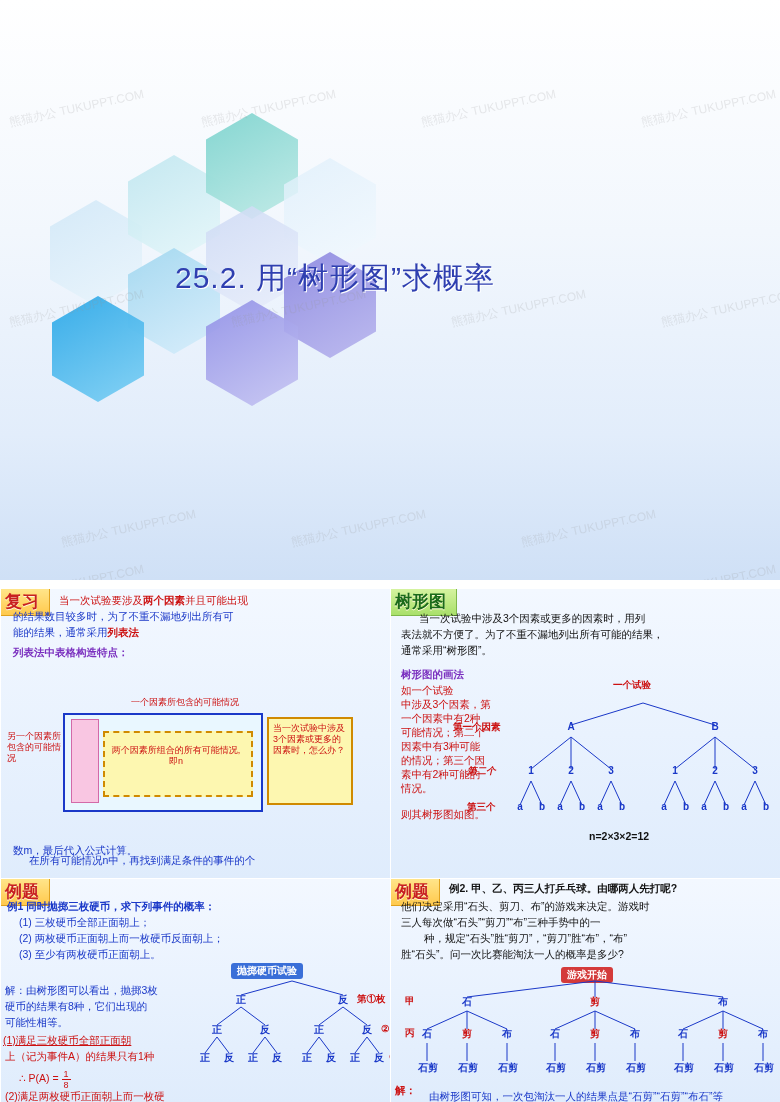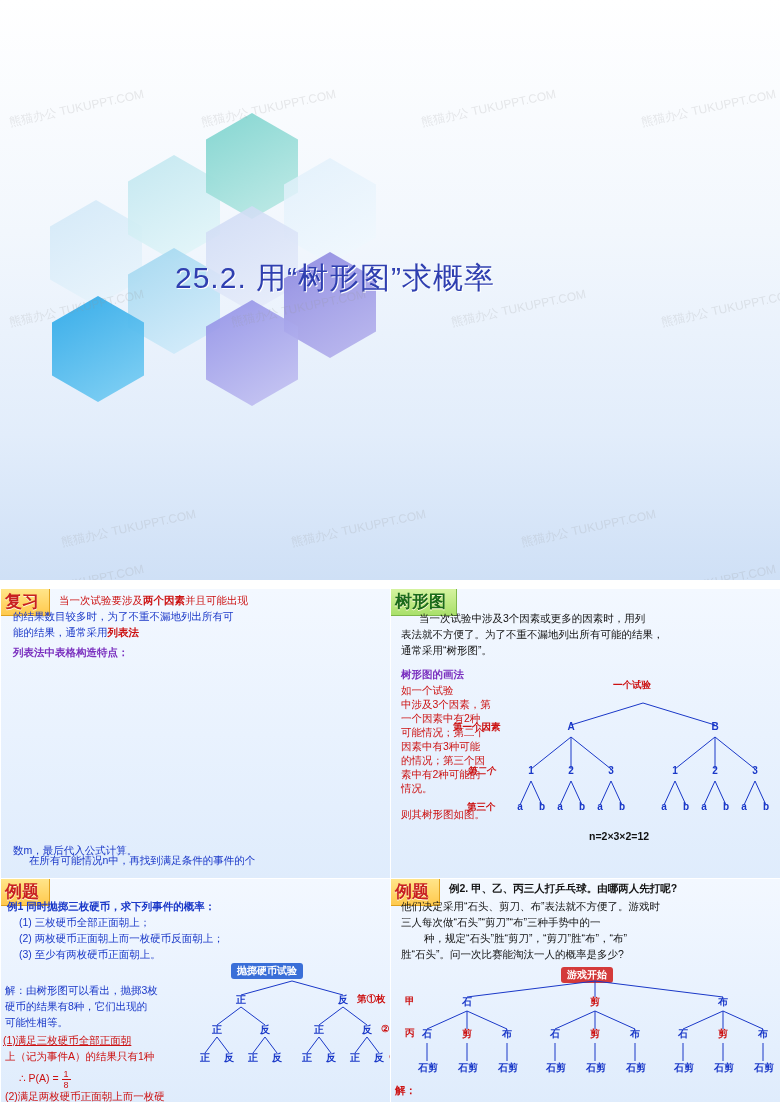--- a/index.html
+++ b/index.html
@@ -130,20 +130,29 @@
 
   <div class="body-text b-red" style="left:58px;top:4px;">
     <span>当一次试验要涉及</span><span class="bold">两个因素</span><span>并且可能出现</span>
   </div>
   <div class="body-text b-blue" style="left:12px;top:20px;">的结果数目较多时，为了不重不漏地列出所有可</div>
   <div class="body-text b-blue" style="left:12px;top:36px;">
     <span>能的结果，通常采用</span><span class="bold b-red">列表法</span>
   </div>
   <div class="body-text b-purple bold" style="left:12px;top:56px;">列表法中表格构造特点：</div>
 
+  <div class="tbl-graphic">
+    <div class="tbl-outer"></div>
+    <div class="tbl-pinkcol"></div>
+    <div class="tbl-inner"></div>
+    <div class="tbl-caption" style="left:32px;top:-16px;width:180px;text-align:center;">一个因素所包含的可能情况</div>
+    <div class="tbl-caption" style="left:-56px;top:18px;width:54px;">另一个因素所包含的可能情况</div>
+    <div class="tbl-caption" style="left:46px;top:32px;width:134px;text-align:center;">两个因素所组合的所有可能情况,即n</div>
+    <div class="yellow-note">当一次试验中涉及3个因素或更多的因素时，怎么办？</div>
+  </div>
 
   <div class="body-text b-blue" style="left:28px;top:238px;margin-top:26px;">在所有可能情况n中，再找到满足条件的事件的个</div>
   <div class="body-text b-blue" style="left:12px;top:254px;">数m，最后代入公式计算。</div>
 </div>
 
 <div class="panel p-tr">
   <div class="ribbon green">树形图</div>
 
   <div class="body-text b-black" style="left:28px;top:22px;">当一次试验中涉及3个因素或更多的因素时，用列</div>
   <div class="body-text b-black" style="left:10px;top:38px;">表法就不方便了。为了不重不漏地列出所有可能的结果，</div>
@@ -282,21 +291,21 @@
       <span>8</span>
     </span>
   </div>
   <div class="body-text b-red" style="left:4px;top:210px;">(2)满足两枚硬币正面朝上而一枚硬</div>
 </div>
 
 <div class="panel p-br">
   <div class="ribbon">例题</div>
 
   <div class="body-text b-black bold" style="left:58px;top:2px;">例2. 甲、乙、丙三人打乒乓球。由哪两人先打呢?</div>
-  <div class="body-text b-black" style="left:10px;top:20px;">他们决定采用“石头、剪刀、布”表法就不方便了。游戏时</div>
+  <div class="body-text b-black" style="left:10px;top:20px;">他们决定采用“石头、剪刀、布”的游戏来决定。游戏时</div>
   <div class="body-text b-black" style="left:10px;top:36px;">三人每次做“石头”“剪刀”“布”三种手势中的一</div>
   <div class="body-text b-black" style="left:10px;top:52px;padding-left:23px;">种，规定“石头”胜“剪刀”，“剪刀”胜“布”，“布”</div>
   <div class="body-text b-black" style="left:10px;top:68px;">胜“石头”。问一次比赛能淘汰一人的概率是多少?</div>
 
   <div class="hdr-chip red" style="left:170px;top:88px;">游戏开始</div>
 
   <div class="tree" style="left:14px;top:102px;width:370px;height:110px;">
     <svg class="lines" width="370" height="110">
       <line x1="190" y1="0" x2="62" y2="16" stroke="#1a38c8" stroke-width="1"></line>
       <line x1="190" y1="0" x2="190" y2="16" stroke="#1a38c8" stroke-width="1"></line>
@@ -344,13 +353,14 @@
     <div class="tnode b-black" style="left:90px;top:80px;width:26px;">石剪</div>
     <div class="tnode b-black" style="left:138px;top:80px;width:26px;">石剪</div>
     <div class="tnode b-black" style="left:178px;top:80px;width:26px;">石剪</div>
     <div class="tnode b-black" style="left:218px;top:80px;width:26px;">石剪</div>
     <div class="tnode b-black" style="left:266px;top:80px;width:26px;">石剪</div>
     <div class="tnode b-black" style="left:306px;top:80px;width:26px;">石剪</div>
     <div class="tnode b-black" style="left:346px;top:80px;width:26px;">石剪</div>
   </div>
 
   <div class="body-text b-red bold" style="left:4px;top:204px;">解：</div>
+  <div class="body-text b-blue" style="left:38px;top:210px;">由树形图可知，一次包淘汰一人的结果点是“石剪”“石剪”“布石”等</div>
 </div>
 
 </body></html>

